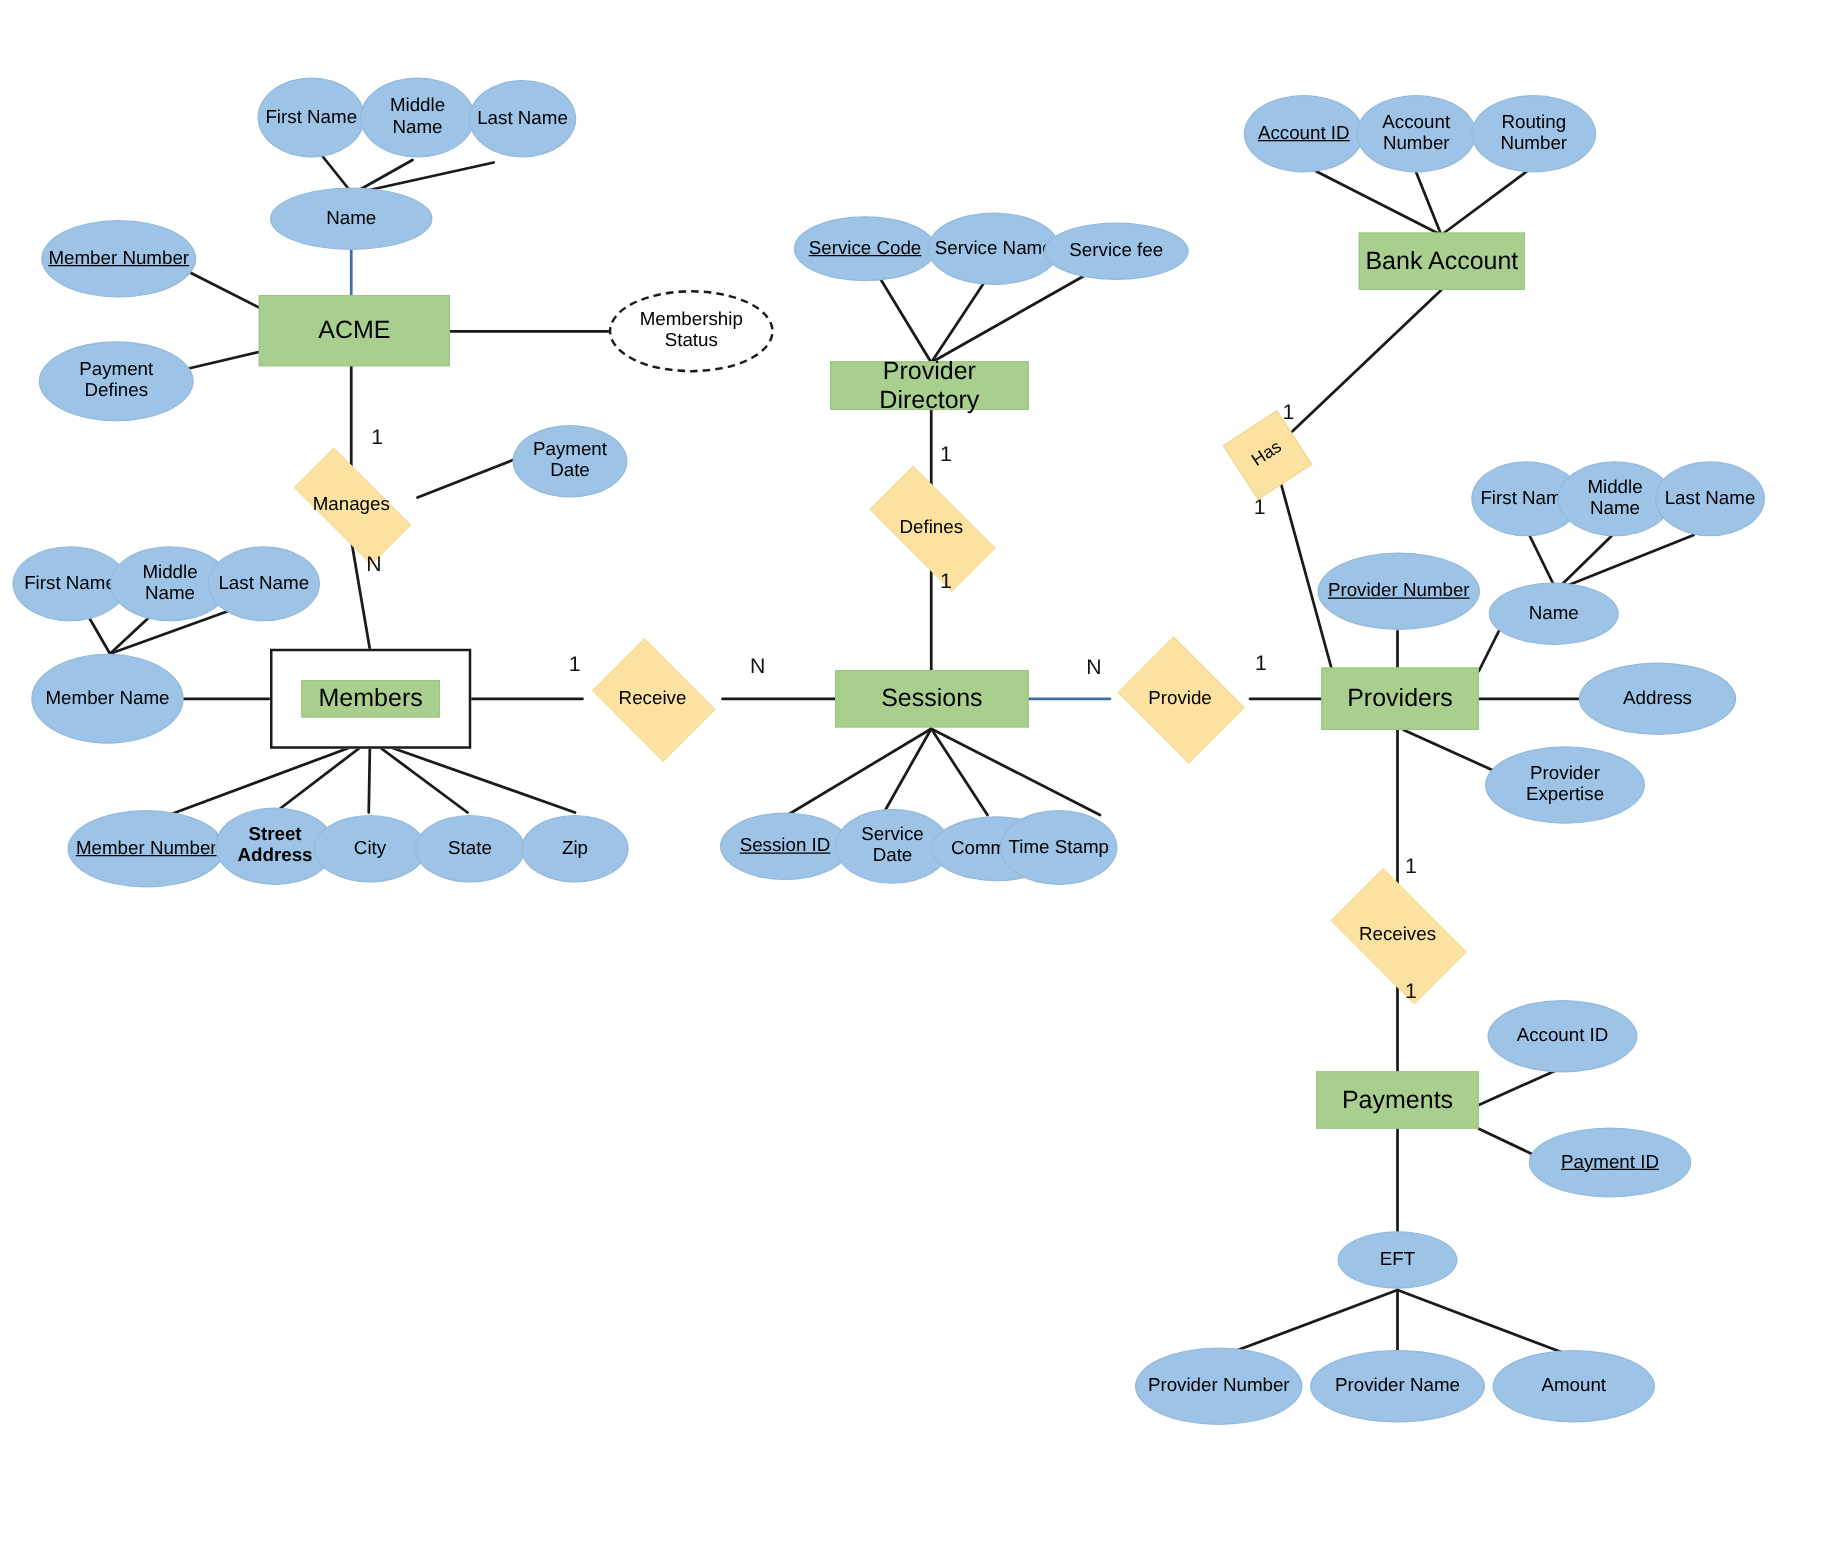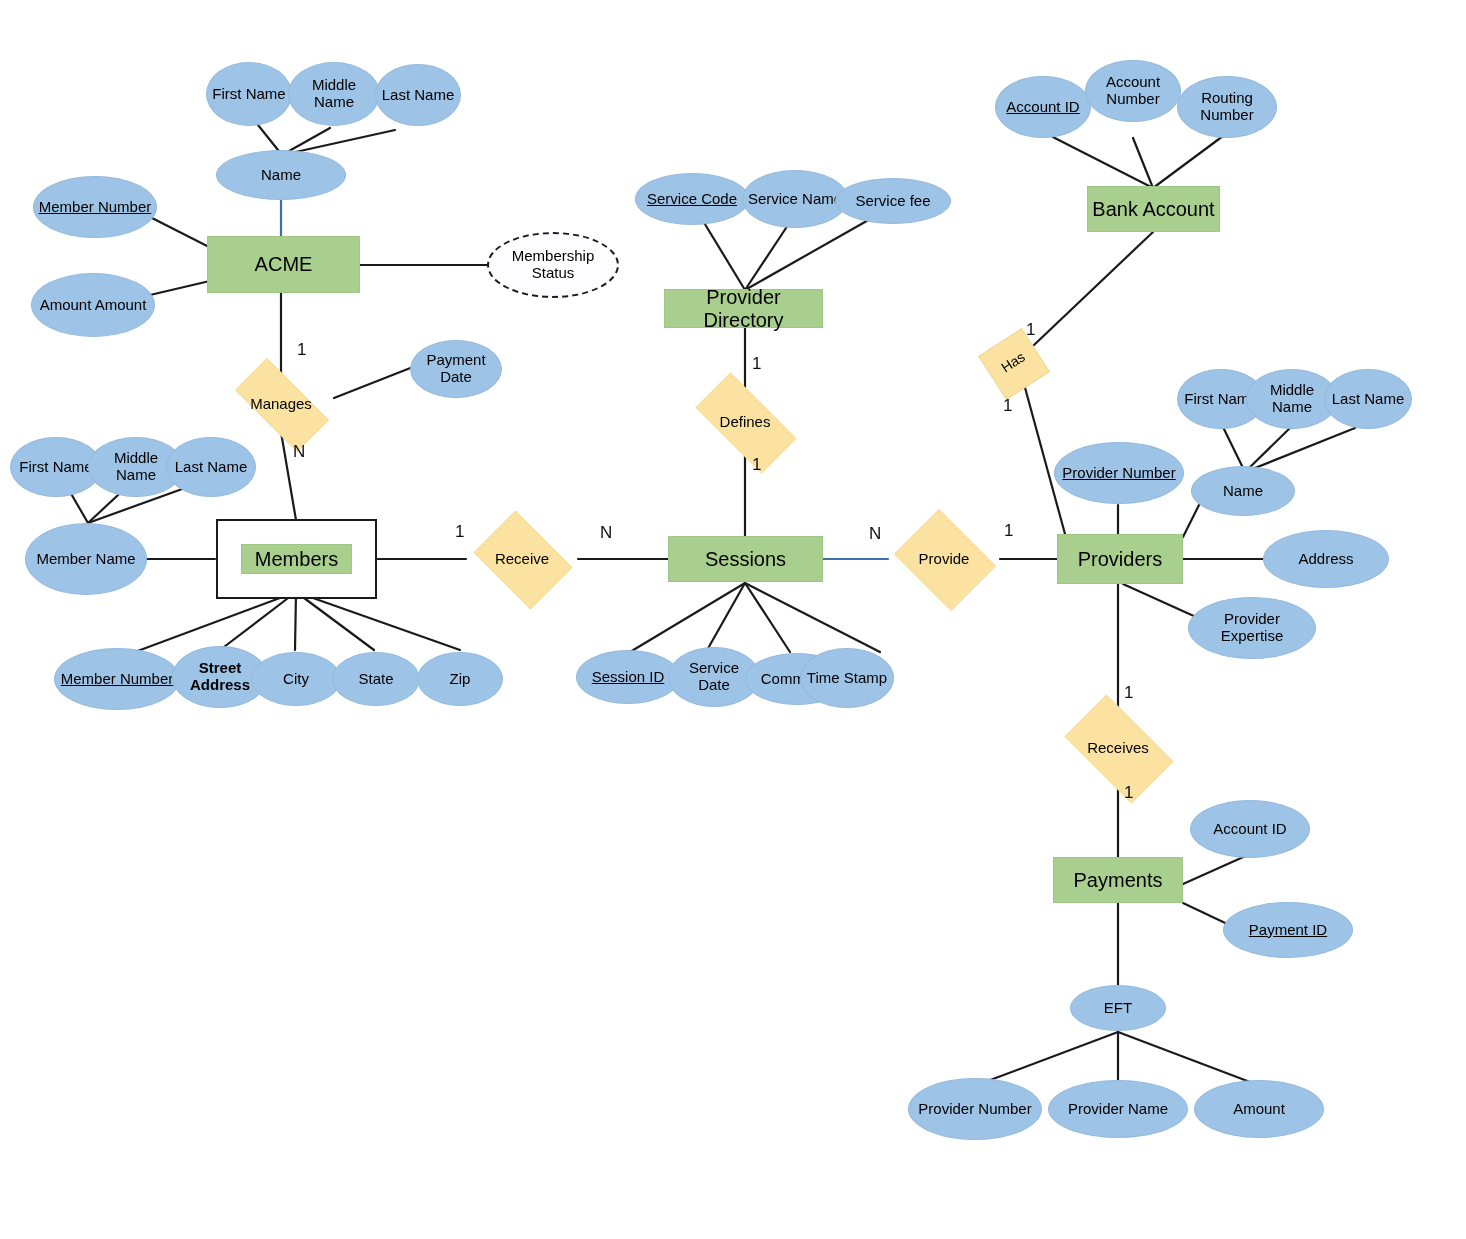--- a/index.html
+++ b/index.html
@@ -202,21 +202,21 @@
   <div class="node attr" style="left:375px; top:64px; width:86px; height:62px;">
     <span class="txt">Last Name</span>
   </div>
   <div class="node attr" style="left:216px; top:150px; width:130px; height:50px;">
     <span class="txt">Name</span>
   </div>
   <div class="node attr key" style="left:33px; top:176px; width:124px; height:62px;">
     <span class="txt">Member Number</span>
   </div>
   <div class="node attr" style="left:31px; top:273px; width:124px; height:64px;">
-    <span class="txt">Amount Amount</span>
+    <span class="txt">Payment Defines</span>
   </div>
   <div class="node entity" style="left:207px; top:236px; width:153px; height:57px;">
     <span class="txt">ACME</span>
   </div>
   <div class="node derived" style="left:487px; top:232px; width:132px; height:66px;">
     <span class="txt">Membership Status</span>
   </div>
 
   <div class="node rel" style="left:220px; top:373px; width:122px; height:62px;">
     <span class="dia"></span>
@@ -308,21 +308,21 @@
   <div class="node rel" style="left:888px; top:515px; width:112px; height:88px;">
     <span class="dia"></span>
     <span class="txt">Provide</span>
   </div>
   <div class="card" style="left:869px; top:524px;">N</div>
   <div class="card" style="left:1004px; top:521px;">1</div>
 
   <div class="node attr key" style="left:995px; top:76px; width:96px; height:62px;">
     <span class="txt">Account ID</span>
   </div>
-  <div class="node attr" style="left:1085px; top:60px; width:96px; height:62px;">
+  <div class="node attr" style="left:1085px; top:76px; width:96px; height:62px;">
     <span class="txt">Account Number</span>
   </div>
   <div class="node attr" style="left:1177px; top:76px; width:100px; height:62px;">
     <span class="txt">Routing Number</span>
   </div>
   <div class="node entity" style="left:1087px; top:186px; width:133px; height:46px;">
     <span class="txt">Bank Account</span>
   </div>
 
   <div class="node rel rel-square" style="left:988px; top:338px; width:50px; height:50px;">

